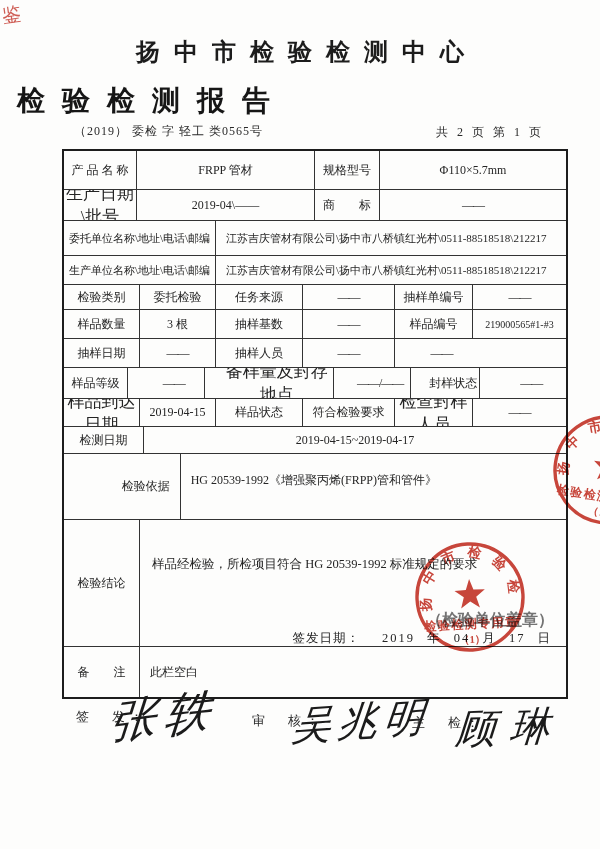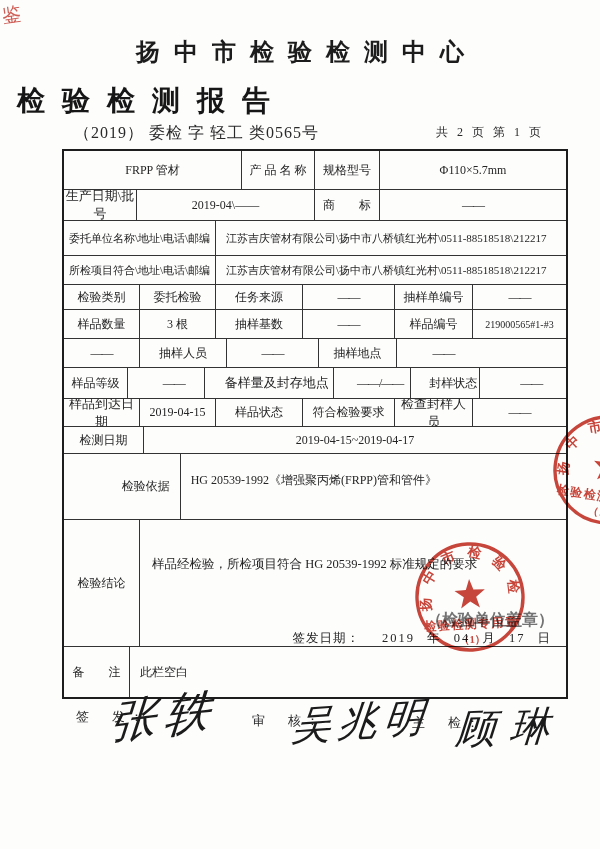--- a/index.html
+++ b/index.html
@@ -3,32 +3,32 @@
 <meta charset="utf-8">
 <style>
   html,body{margin:0;padding:0;background:#e9e9e9;}
   .page{position:relative;width:600px;height:849px;background:#fdfdfc;overflow:hidden;
         font-family:"Liberation Serif","DejaVu Serif",serif;color:#222;}
   
   .org-title{position:absolute;top:36px;left:0;width:600px;text-align:center;
              font-size:24px;font-weight:bold;letter-spacing:14px;text-indent:14px;color:#1c1c1c;}
   .report-title{position:absolute;top:82px;left:0;width:600px;
              font-size:28px;font-weight:bold;letter-spacing:17px;text-indent:17px;color:#161616;}
-  .doc-number{position:absolute;top:123px;left:74px;font-size:16px;letter-spacing:1px;color:#2a2a2a;}
+  .doc-number{position:absolute;top:123px;left:74px;font-size:12px;letter-spacing:1px;color:#2a2a2a;}
   .page-info{position:absolute;top:124px;right:56px;font-size:12px;letter-spacing:3px;color:#2a2a2a;}
   
   .tbl{position:absolute;left:62px;top:149px;width:506px;border:2px solid #1d1d1d;box-sizing:border-box;background:transparent;}
   .row{display:flex;border-bottom:1px solid #333;}
   .row:last-child{border-bottom:none;}
   .c{box-sizing:border-box;border-right:1px solid #333;display:flex;align-items:center;
      justify-content:center;text-align:center;font-size:12px;color:#242424;overflow:hidden;}
   .c:last-child{border-right:none;}
   .left{justify-content:flex-start;text-align:left;padding-left:10px;}
   .s11{font-size:11px;}
-  .s115{font-size:13px;}
+  .s115{font-size:17px;}
   .s10{font-size:10px;}
   .dash{letter-spacing:-1px;}
   
   .conc{position:relative;display:block;}
   .conc-text{position:absolute;top:36px;left:12px;font-size:12.5px;color:#242424;}
   .seal-note{position:absolute;top:90px;right:12px;font-size:16px;color:#737373;font-weight:bold;}
   .issue-line{position:absolute;top:110px;right:14px;font-size:12.5px;color:#242424;}
   .issue-label{margin-right:22px;letter-spacing:1px;}
   .issue-date{letter-spacing:2px;word-spacing:7px;}
   
@@ -52,40 +52,40 @@
   <span class="corner-mark">鉴</span>
 
   <div class="org-title">扬中市检验检测中心</div>
   <div class="report-title">检验检测报告</div>
   <div class="doc-number">（2019）  委检 字 轻工 类0565号</div>
   <div class="page-info">共 2 页 第 1 页</div>
 
   <div class="tbl">
 
     <div class="row" style="height:38px;">
+      <div class="c" style="width:73px;">产 品 名 称</div>
       <div class="c" style="width:178px;">FRPP 管材</div>
-      <div class="c" style="width:73px;">产 品 名 称</div>
       <div class="c" style="width:65px;">规格型号</div>
       <div class="c" style="width:186px;">Φ110×5.7mm</div>
     </div>
 
     <div class="row" style="height:30px;">
       <div class="c s115" style="width:73px;">生产日期\批号</div>
       <div class="c" style="width:178px;">2019-04\——</div>
       <div class="c" style="width:65px;">商　　标</div>
       <div class="c dash" style="width:186px;">——</div>
     </div>
 
     <div class="row" style="height:34px;">
       <div class="c s11" style="width:152px;">委托单位名称\地址\电话\邮编</div>
       <div class="c s11 left" style="width:350px;white-space:nowrap;">江苏吉庆管材有限公司\扬中市八桥镇红光村\0511-88518518\212217</div>
     </div>
 
     <div class="row" style="height:28px;">
-      <div class="c s11" style="width:152px;">所检项目符合\地址\电话\邮编</div>
+      <div class="c s11" style="width:152px;">生产单位名称\地址\电话\邮编</div>
       <div class="c s11 left" style="width:350px;white-space:nowrap;">江苏吉庆管材有限公司\扬中市八桥镇红光村\0511-88518518\212217</div>
     </div>
 
     <div class="row" style="height:24px;">
       <div class="c" style="width:76px;">检验类别</div>
       <div class="c" style="width:76px;">委托检验</div>
       <div class="c" style="width:87px;">任务来源</div>
       <div class="c dash" style="width:92px;">——</div>
       <div class="c" style="width:78px;">抽样单编号</div>
       <div class="c dash" style="width:93px;">——</div>
@@ -94,24 +94,24 @@
     <div class="row" style="height:28px;">
       <div class="c" style="width:76px;">样品数量</div>
       <div class="c" style="width:76px;">3 根</div>
       <div class="c" style="width:87px;">抽样基数</div>
       <div class="c dash" style="width:92px;">——</div>
       <div class="c" style="width:78px;">样品编号</div>
       <div class="c s10" style="width:93px;">219000565#1-#3</div>
     </div>
 
     <div class="row" style="height:28px;">
+      <div class="c" style="width:76px;">抽样日期</div>
       <div class="c dash" style="width:76px;">——</div>
       <div class="c" style="width:87px;">抽样人员</div>
       <div class="c dash" style="width:92px;">——</div>
-      <div class="c" style="width:78px;">抽样地点</div>
       <div class="c dash" style="width:93px;">——</div>
     </div>
 
     <div class="row" style="height:30px;gap:16px;">
       <div class="c" style="width:76px;">样品等级</div>
       <div class="c dash" style="width:72px;">——</div>
       <div class="c s115" style="width:135px;">备样量及封存地点</div>
       <div class="c dash" style="width:73px;">——/——</div>
       <div class="c" style="width:63px;">封样状态</div>
       <div class="c dash" style="width:83px;">——</div>
@@ -141,21 +141,21 @@
       <div class="c conc" style="width:426px;">
         <span class="conc-text">样品经检验，所检项目符合 HG 20539-1992 标准规定的要求</span>
         <span class="seal-note">（检验单位盖章）</span>
         <span class="issue-line">
           <span class="issue-label">签发日期：</span><span class="issue-date">2019 年 04 月 17 日</span>
         </span>
       </div>
     </div>
 
     <div class="row" style="height:50px;">
-      <div class="c" style="width:66px;">备　　注</div>
+      <div class="c" style="width:76px;">备　　注</div>
       <div class="c left" style="width:426px;">此栏空白</div>
     </div>
 
   </div>
 
   <span class="sig-label" style="left:76px;top:708px;">签　发：</span>
   <span class="sig-name sig1">张轶</span>
   <span class="sig-label" style="left:252px;top:712px;">审　核：</span>
   <span class="sig-name sig2">吴兆明</span>
   <span class="sig-label" style="left:412px;top:714px;">主　检：</span>

